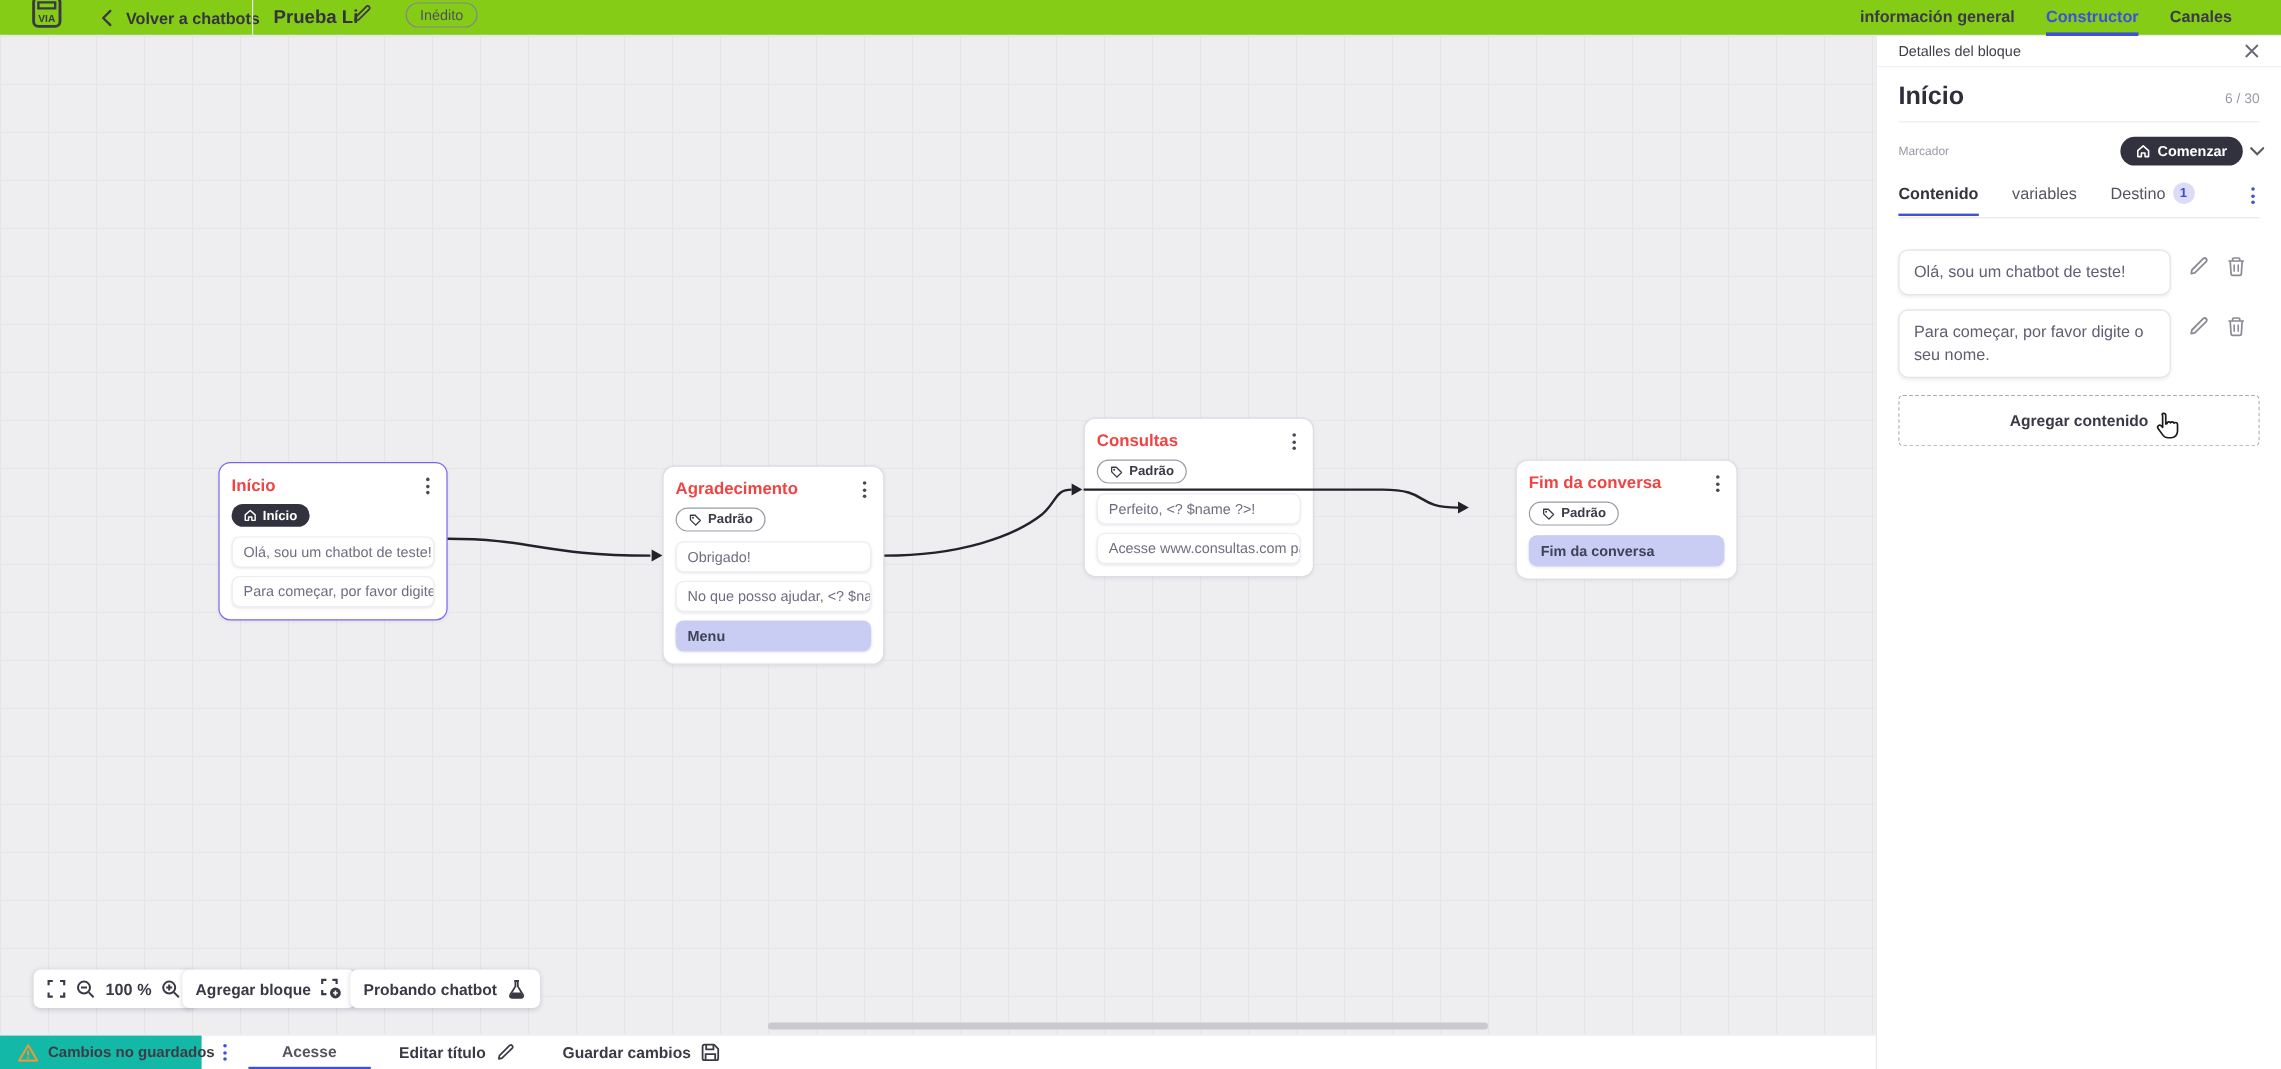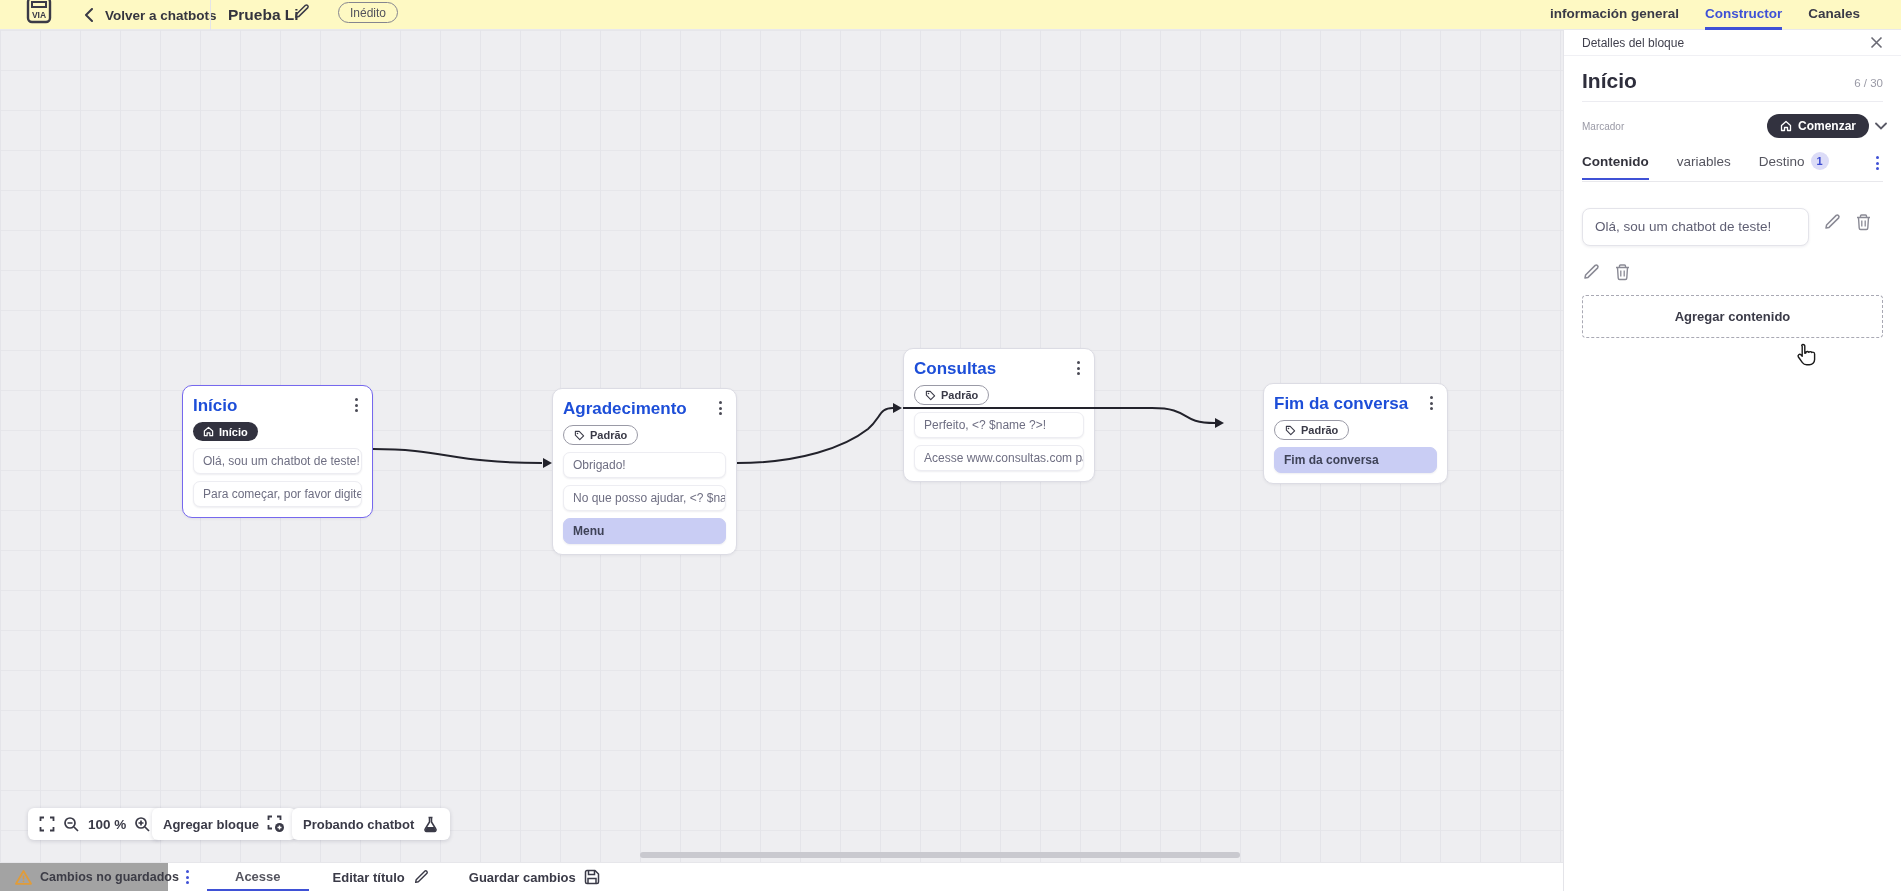--- a/index.html
+++ b/index.html
@@ -1,21 +1,21 @@
 <!DOCTYPE html>
 <html><head>
 <meta charset="utf-8">
 <style>
   * { margin:0; padding:0; box-sizing:border-box; }
   html,body { width:1901px; height:891px; overflow:hidden;
     font-family:"Liberation Sans", sans-serif; background:#fff; color:#3a3a47; }
 
   
   .topbar { position:absolute; left:0; top:0; width:1901px; height:30px;
-    background:#fef9c3; border-bottom:1px solid #e9e9ed; z-index:60; }
+    background:#84cc16; border-bottom:1px solid #e9e9ed; z-index:60; }
   .logo { position:absolute; left:22px; top:-6px; }
   .back-btn { position:absolute; left:84px; top:0; height:30px; display:flex; align-items:center; gap:12px; cursor:pointer; }
   .back-label { font-size:13.5px; font-weight:700; color:#35353f; }
   .tb-divider { position:absolute; left:210px; top:0; width:1px; height:30px; background:#e4e4e9; }
   .flow-title { position:absolute; left:228px; top:0; height:30px; display:flex; align-items:center;
     font-size:15.5px; font-weight:600; color:#33333d; }
   .title-pencil { position:absolute; left:293px; top:3px; cursor:pointer; }
   .inedito { position:absolute; left:338px; top:2px; height:21px; padding:0 11px; display:flex; align-items:center;
     border:1px solid #85858f; border-radius:999px; font-size:12px; color:#52525c; }
   .top-tabs { position:absolute; right:41px; top:0; height:20px; display:flex; gap:26px; }
@@ -29,21 +29,21 @@
     background-image:
       linear-gradient(to right, #e4e4e9 1px, transparent 1px),
       linear-gradient(to bottom, #e6e6ea 1px, transparent 1px);
     background-size:40px 40px; }
   .edges { position:absolute; left:0; top:0; width:1563px; height:832px; z-index:30; pointer-events:none; }
 
   .block { position:absolute; background:#fff; border:1px solid #dcdce4; border-radius:10px;
     box-shadow:0 1px 3px rgba(20,20,50,.06); padding:10px; z-index:10; cursor:pointer; }
   .block.selected { border:1.5px solid #7668ee; }
   .block-head { display:flex; justify-content:space-between; align-items:flex-start; }
-  .block-title { font-size:17px; font-weight:700; color:#1d4ed8; }
+  .block-title { font-size:14px; font-weight:700; color:#ef4444; }
   .kebab { display:flex; flex-direction:column; gap:2.5px; padding:2px 4px; cursor:pointer; }
   .kebab i { width:3px; height:3px; border-radius:50%; background:#4a4a55; }
   .kebab.blue i { background:#3f51d6; }
   .badge-dark { margin-top:6px; display:inline-flex; align-items:center; gap:5px; background:#32323f; color:#fff;
     border-radius:999px; padding:3.5px 10px; font-size:11px; font-weight:700; }
   .badge-outline { margin-top:6px; display:inline-flex; align-items:center; gap:5px; background:#fff; color:#3a3a47;
     border:1px solid #9a9aa6; border-radius:999px; padding:3px 10px; font-size:11px; font-weight:700; }
   .bcard { margin-top:7px; background:#fff; border:1px solid #ededf2; border-radius:7px;
     box-shadow:0 1px 2px rgba(20,20,60,.07); padding:5px 9px; font-size:12px; color:#6e6e82;
     white-space:nowrap; overflow:hidden; cursor:pointer; }
@@ -53,21 +53,21 @@
   .tool-card { position:absolute; top:778px; height:32px; background:#fff; border-radius:6px;
     box-shadow:0 1px 4px rgba(20,20,50,.16); display:flex; align-items:center; gap:8px; padding:0 11px;
     font-size:13px; font-weight:700; color:#3a3a47; z-index:40; cursor:pointer; }
   .zoom-val { font-size:13.5px; font-weight:700; }
   .hscroll { position:absolute; left:640px; top:822px; width:600px; height:6px; border-radius:3px;
     background:#c9c9cf; z-index:40; cursor:pointer; }
 
   
   .statusbar { position:absolute; left:0; bottom:0; width:1563px; height:29px; background:#fff;
     border-top:1px solid #e6e6ea; display:flex; align-items:stretch; z-index:60; }
-  .unsaved { width:168px; background:#a3a3a3; display:flex; align-items:center; gap:8px; padding:0 15px; }
+  .unsaved { width:168px; background:#14b8a6; display:flex; align-items:center; gap:8px; padding:0 15px; }
   .unsaved-label { font-size:12.5px; font-weight:700; color:#3c3c46; white-space:nowrap; }
   .sb-kebab { display:flex; align-items:center; margin-left:14px; }
   .sb-tab { margin-left:14px; padding:0 28px; display:flex; align-items:center; font-size:13px; font-weight:700;
     color:#55555f; border-bottom:2.5px solid #3f51d6; cursor:pointer; }
   .sb-action { margin-left:24px; display:flex; align-items:center; gap:8px; font-size:13px; font-weight:700;
     color:#3a3a47; cursor:pointer; }
   .sb-action.save { margin-left:40px; }
 
   
   .panel { position:absolute; right:0; top:30px; width:338px; height:861px; background:#fff;
@@ -369,20 +369,21 @@
           </svg>
       </span>
       <span class="icon-btn">
         <svg width="17" height="18" viewBox="0 0 17 18">
             <path d="M2 4.5h13 M5.5 4.5V3a1 1 0 0 1 1-1h4a1 1 0 0 1 1 1v1.5 M3.5 4.5l.7 10.5a1.5 1.5 0 0 0 1.5 1.5h5.6a1.5 1.5 0 0 0 1.5-1.5l.7-10.5" fill="none" stroke="#8a8a95" stroke-width="1.4"></path>
             <path d="M6.8 7.5v6 M10.2 7.5v6" stroke="#8a8a95" stroke-width="1.3"></path>
           </svg>
       </span>
     </div>
     <div class="pcard-row">
+      <div class="pcard">Para começar, por favor digite o seu nome.</div>
       <span class="icon-btn">
         <svg width="18" height="18" viewBox="0 0 18 18">
             <path d="M3 15l.6-3L13.2 2.4a1.8 1.8 0 0 1 2.5 2.5L6 14.4 3 15z" fill="none" stroke="#8a8a95" stroke-width="1.5" stroke-linejoin="round"></path>
           </svg>
       </span>
       <span class="icon-btn">
         <svg width="17" height="18" viewBox="0 0 17 18">
             <path d="M2 4.5h13 M5.5 4.5V3a1 1 0 0 1 1-1h4a1 1 0 0 1 1 1v1.5 M3.5 4.5l.7 10.5a1.5 1.5 0 0 0 1.5 1.5h5.6a1.5 1.5 0 0 0 1.5-1.5l.7-10.5" fill="none" stroke="#8a8a95" stroke-width="1.4"></path>
             <path d="M6.8 7.5v6 M10.2 7.5v6" stroke="#8a8a95" stroke-width="1.3"></path>
           </svg>

